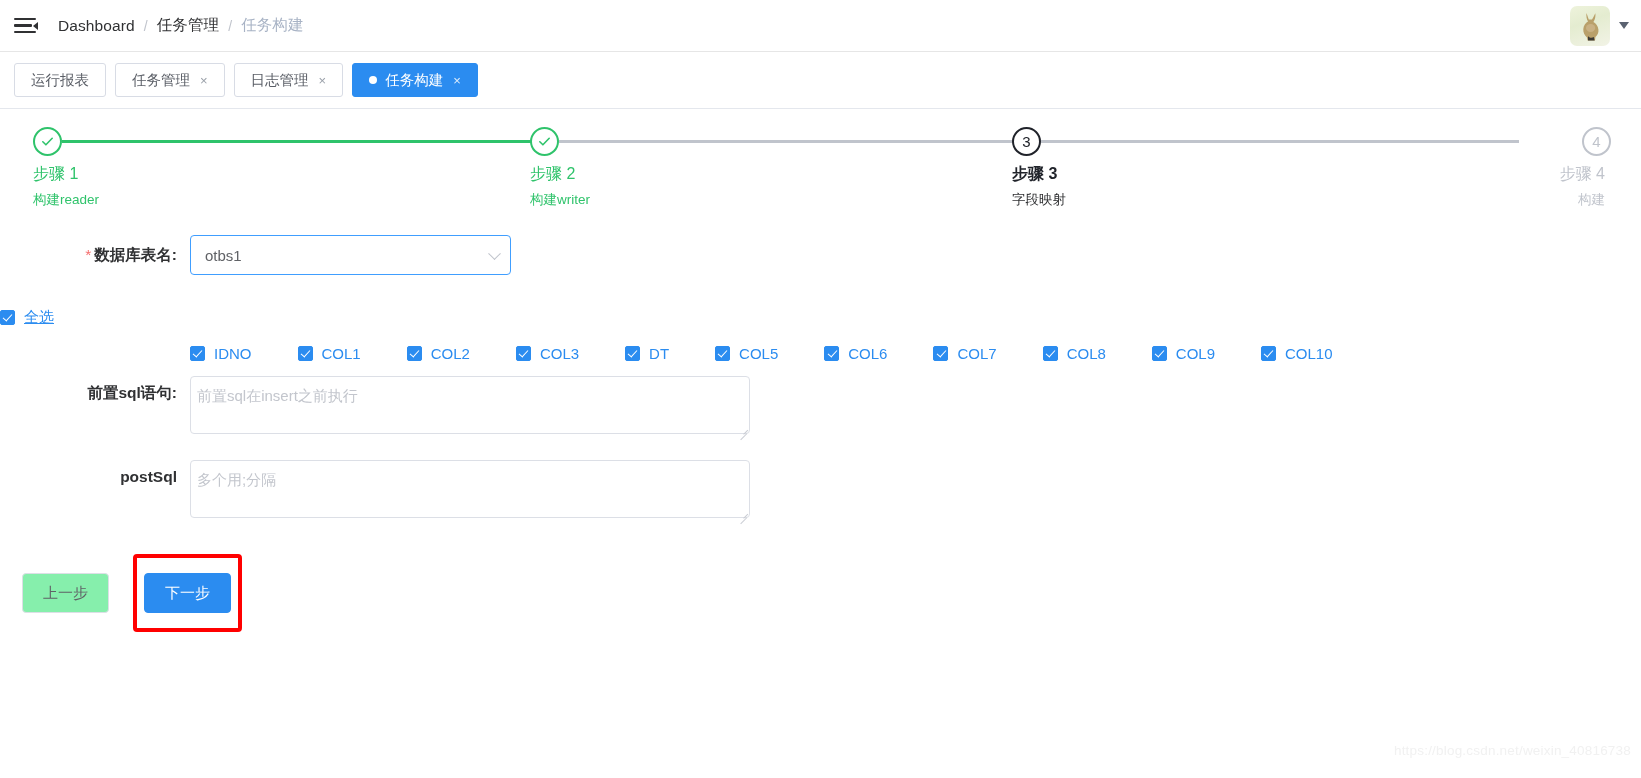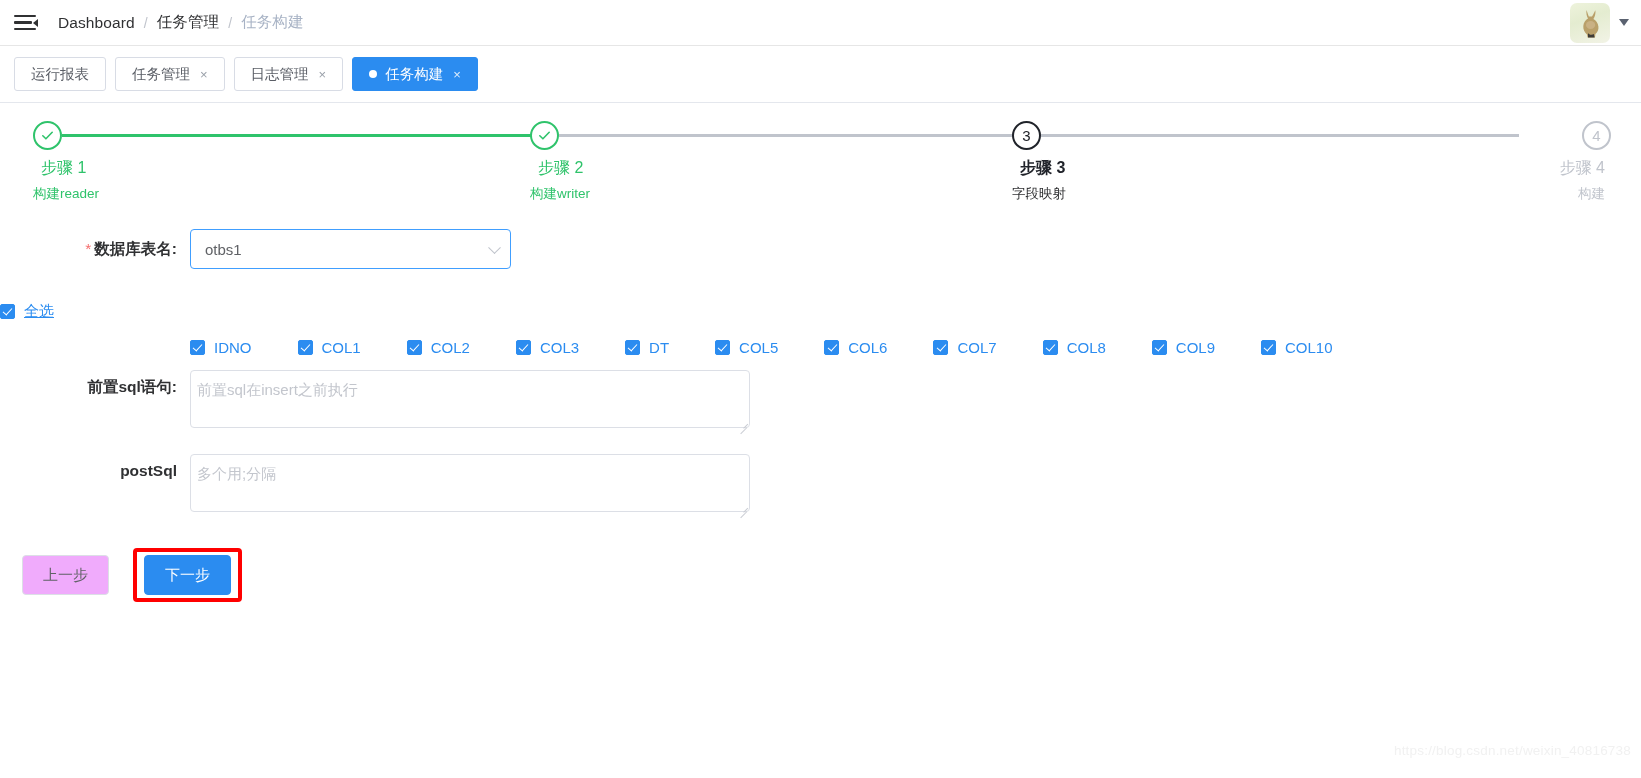--- a/index.html
+++ b/index.html
@@ -9,21 +9,21 @@
     width: 1641px; height: 778px;
     background: #ffffff;
     font-family: "Liberation Sans", "DejaVu Sans", sans-serif;
     overflow: hidden;
   }
   .page { position: relative; width: 1641px; height: 778px; background: #fff; }
 
   
   .header {
     position: relative;
-    height: 46px;
+    height: 52px;
     display: flex;
     align-items: center;
     border-bottom: 1px solid #e6e6e6;
     background: #fff;
   }
   .hamburger {
     width: 22px; height: 16px;
     margin-left: 14px; margin-right: 22px;
     position: relative;
     cursor: pointer;
@@ -132,21 +132,21 @@
     background: #fff;
     display: flex; align-items: center; justify-content: center;
     font-size: 15px; color: #c0c4cc;
     z-index: 3;
     font-family: "Liberation Sans", sans-serif;
   }
   .step.done .node { border-color: #2fc36b; color: #2fc36b; }
   .step.current .node { border-color: #20232a; color: #20232a; font-weight: 400; }
   .step .node svg { display: block; }
   .step .title {
-    position: absolute; top: 37px; left: 8px;
+    position: absolute; top: 37px; left: 0;
     font-size: 16px; color: #c0c4cc; white-space: nowrap;
   }
   .step.done .title { color: #2fc36b; }
   .step.current .title { color: #20232a; font-weight: bold; }
   .step .desc {
     position: absolute; top: 64px; left: 0;
     font-size: 13.5px; color: #c0c4cc; white-space: nowrap;
   }
   .step.done .desc { color: #2fc36b; }
   .step.current .desc { color: #303133; }
@@ -283,32 +283,32 @@
     min-width: 84px;
     padding: 0 20px;
     border-radius: 4px;
     font-size: 15px;
     display: inline-flex; align-items: center; justify-content: center;
     cursor: pointer;
     white-space: nowrap;
   }
   .btn.plain {
     border: 1px solid #dcdfe6;
-    background: #f0abfc;
+    background: #86efac;
     color: #606266;
   }
   .btn.primary {
     border: 1px solid #2b8cf0;
     background: #2b8cf0;
     color: #fff;
   }
   .hl-wrap {
     border: 4px solid #ff0000;
     border-radius: 4px;
-    padding: 3px 7px;
+    padding: 15px 7px;
     display: inline-flex;
     line-height: 0;
   }
 
   .watermark {
     position: absolute;
     right: 10px; bottom: 20px;
     font-size: 13.5px;
     color: #f1f1f1;
     letter-spacing: .2px;

